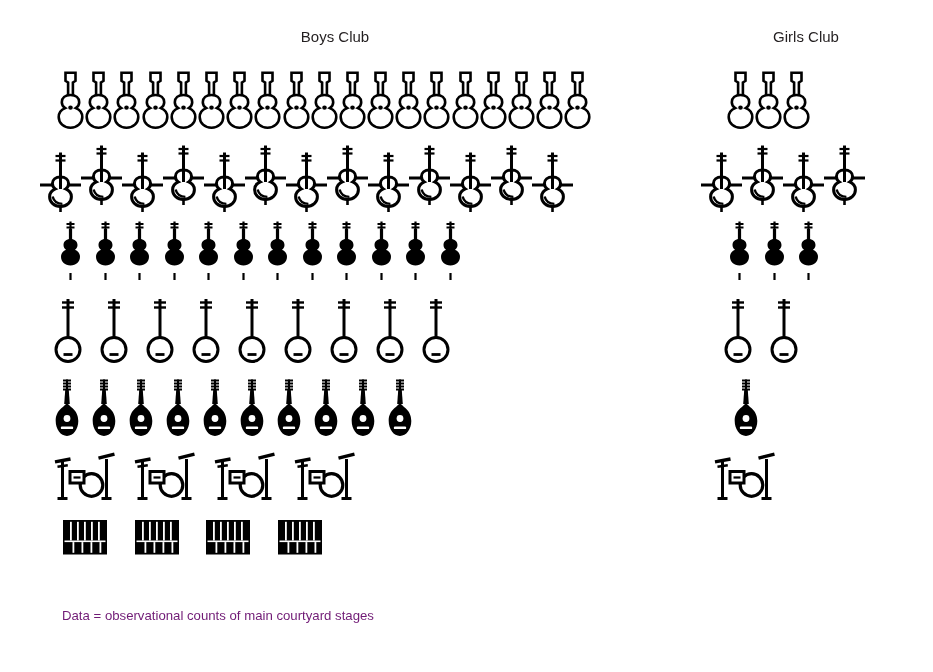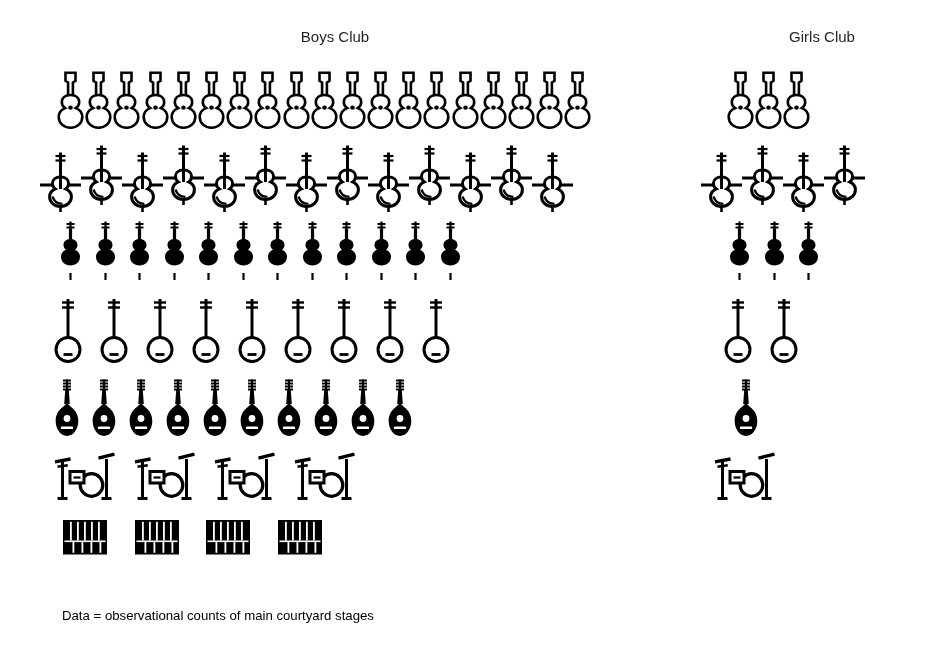--- a/index.html
+++ b/index.html
@@ -2,32 +2,32 @@
 <html><head>
 <meta charset="utf-8">
 <style>
   html,body{margin:0;padding:0;background:#ffffff;}
   .canvas{
     position:relative;width:924px;height:672px;background:#ffffff;
     font-family:"Liberation Sans",sans-serif;color:#231f20;overflow:hidden;
   }
   .title{position:absolute;top:28px;width:140px;text-align:center;font-size:15px;color:#231f20;}
   .title-boys{left:265px;}
-  .title-girls{left:752px;}
+  .title-girls{left:736px;}
   .icons{position:absolute;display:flex;align-items:flex-start;}
   .icons svg{display:block;flex:none;}
   svg.i-guitar{width:27px;height:64px;}
   svg.i-fiddle{width:41px;height:70px;}
   svg.i-cello{width:27px;height:64px;}
   svg.i-banjo{width:30px;height:68px;}
   svg.i-mandolin{width:26px;height:60px;}
   svg.i-drum-kit{width:62px;height:50px;}
   svg.i-keyboard{width:46px;height:38px;}
   .fiddle-row svg:nth-child(even){transform:translateY(-7px);}
-  .footer{position:absolute;left:62px;top:605px;font-size:13.2px;line-height:21px;color:#000000;}
+  .footer{position:absolute;left:62px;top:605px;font-size:13.2px;line-height:21px;color:#701a75;}
 </style>
 </head>
 <body>
 
 <div class="canvas">
 
   <div class="title title-boys">Boys Club</div>
   <div class="title title-girls">Girls Club</div>
 
   <div class="icons" style="left:57px;top:70px;gap:1.2px">

